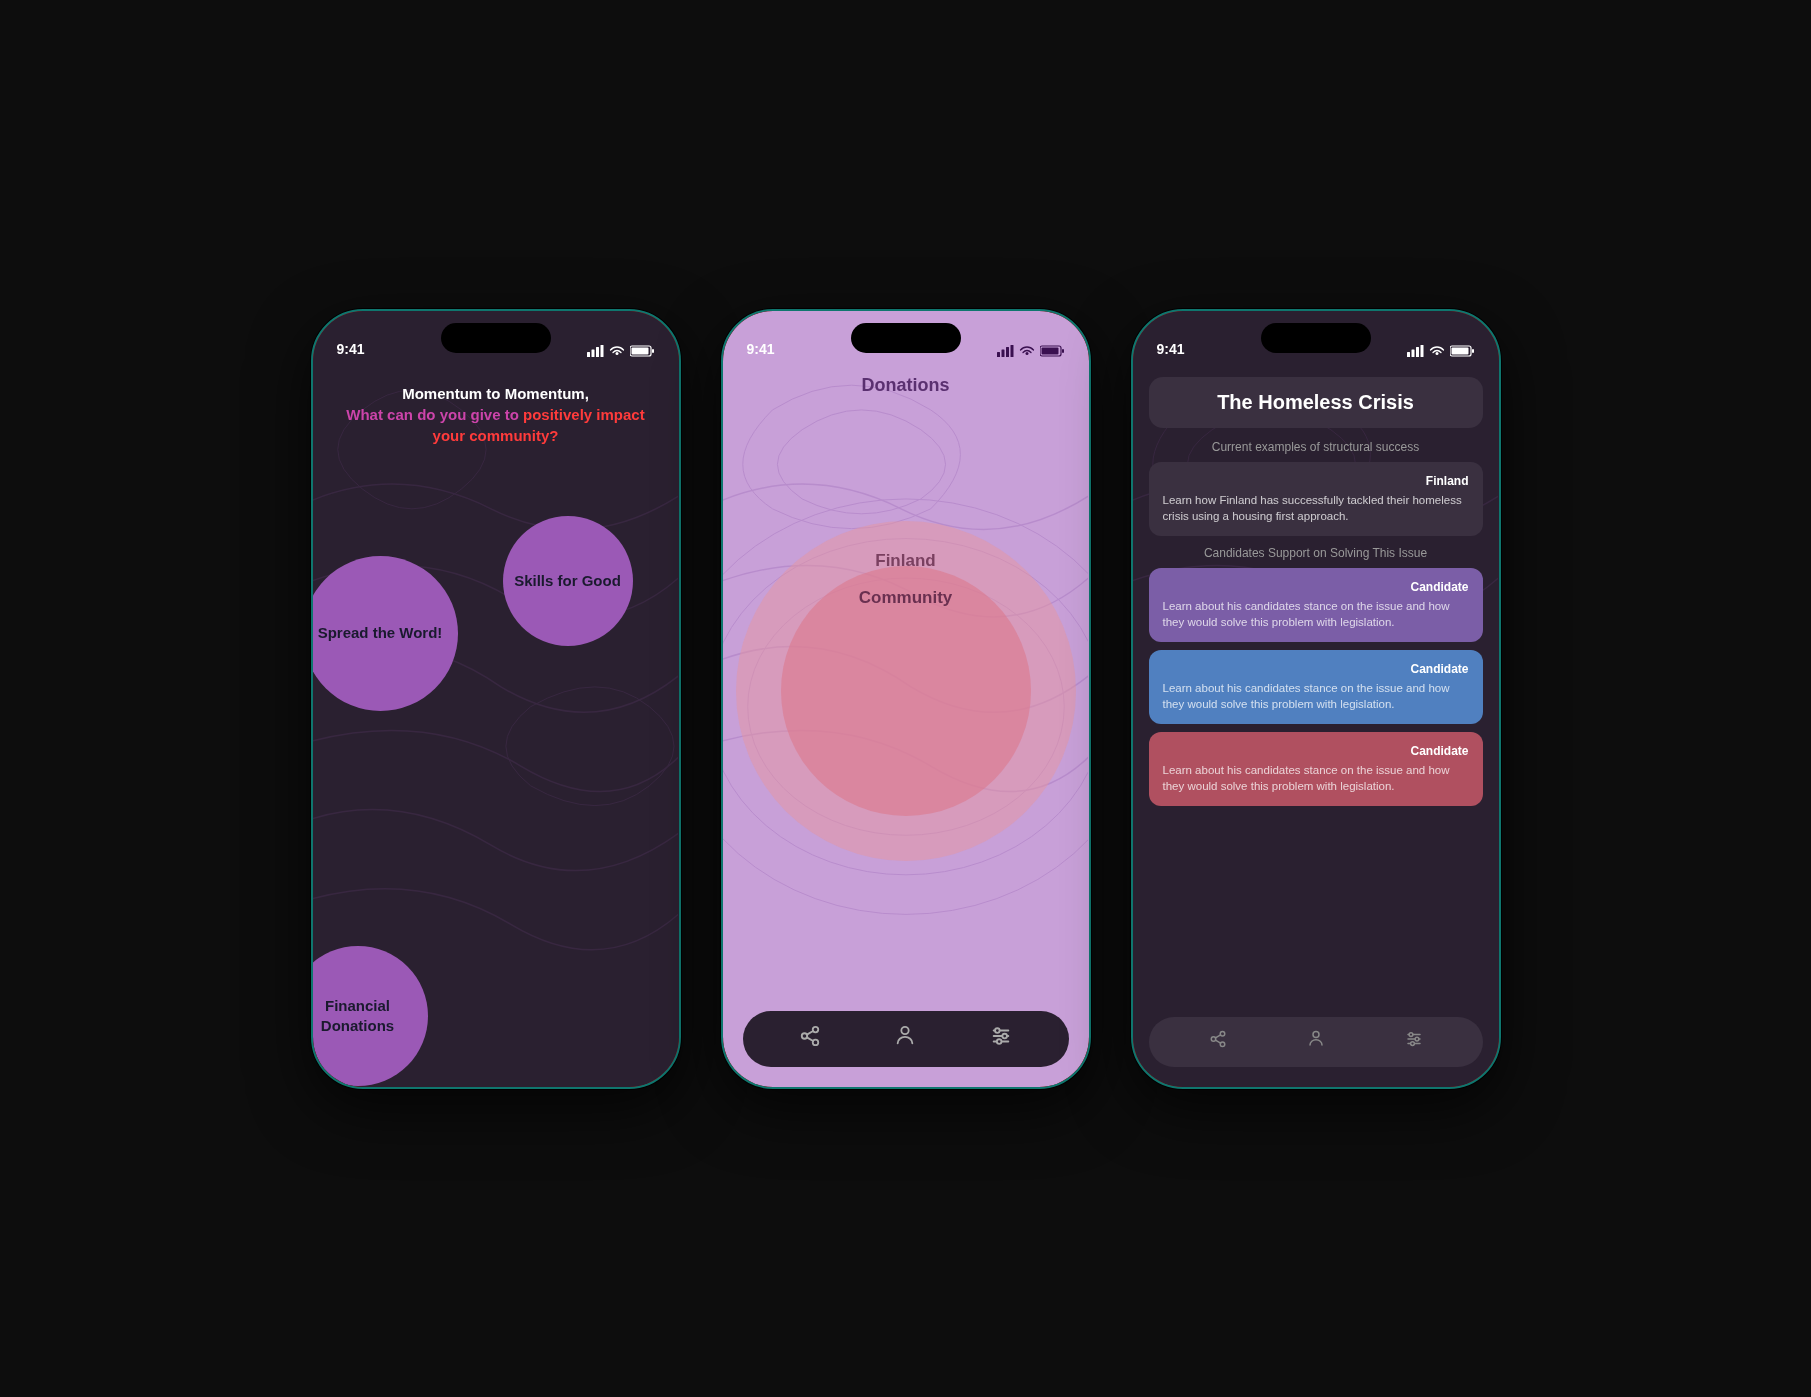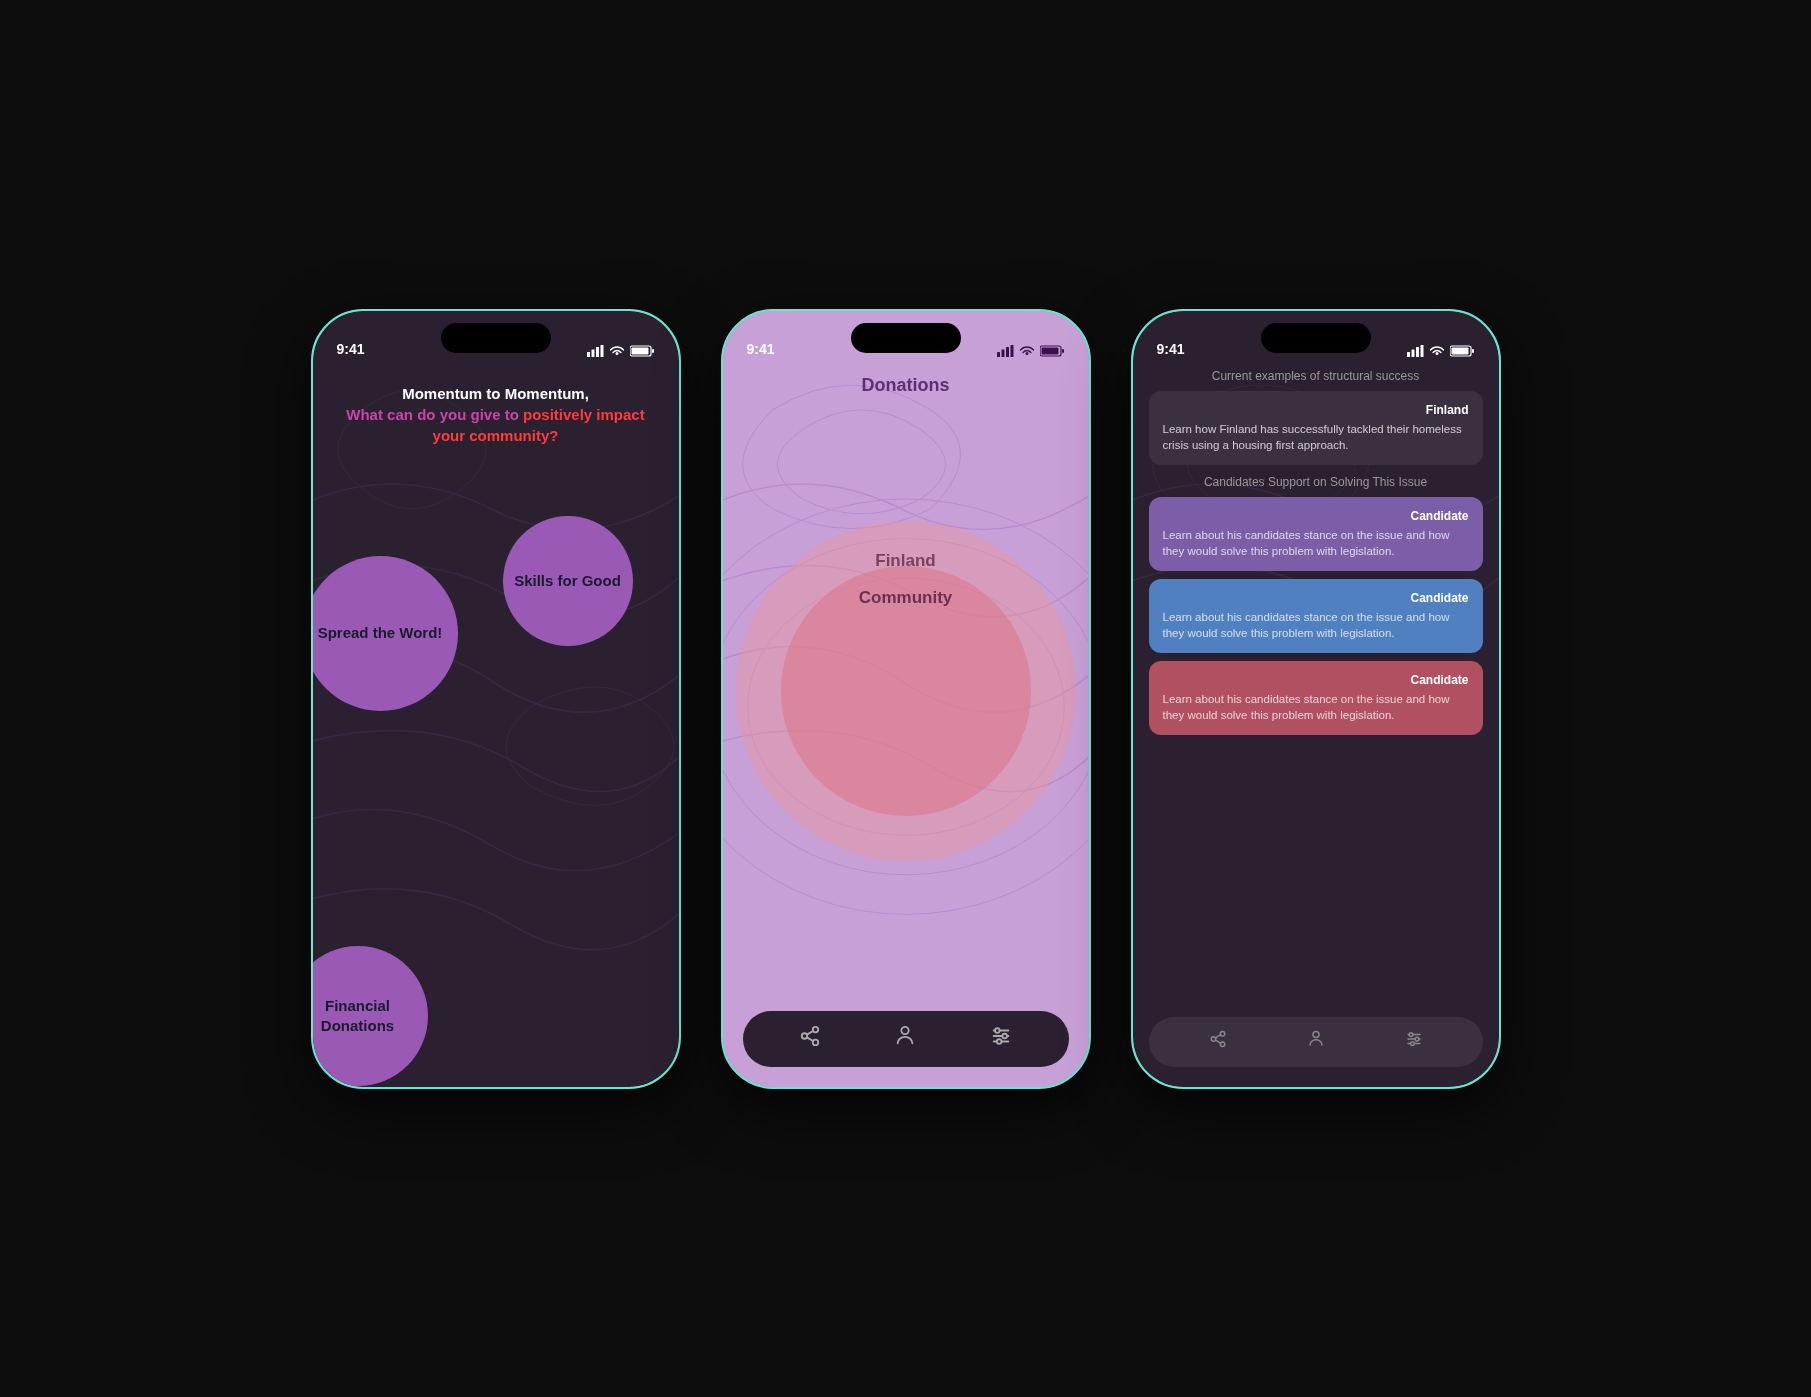--- a/index.html
+++ b/index.html
@@ -12,23 +12,23 @@
       justify-content: center;
       gap: 40px;
       font-family: -apple-system, BlinkMacSystemFont, 'SF Pro Display', 'Helvetica Neue', Arial, sans-serif;
       overflow: hidden;
     }
 
     
     .phone {
       width: 370px;
       height: 780px;
-      background: #a3a3a3;
+      background: #7f1d1d;
       border-radius: 52px;
-      border: 2px solid #5eead4;
+      border: 2px solid #0f766e;
       position: relative;
       overflow: hidden;
       box-shadow: 0 0 0 1px #000, 0 20px 60px rgba(0,0,0,0.7);
       flex-shrink: 0;
     }
 
     
     .dynamic-island {
       position: absolute;
       top: 12px;
@@ -448,20 +448,23 @@
         </svg>
         <svg width="25" height="12" viewBox="0 0 25 12">
           <rect x="0" y="1" width="21" height="10" rx="2" stroke="#fff" stroke-width="1.2" fill="none"></rect>
           <rect x="22" y="4" width="2" height="4" rx="1" fill="#fff"></rect>
           <rect x="1.5" y="2.5" width="17" height="7" rx="1" fill="#fff"></rect>
         </svg>
       </div>
     </div>
 
     <div class="phone3-content">
+      <div class="phone3-title-card card-dark" style="margin:14px 16px 6px; background:#3a3040; border-radius:14px; padding:14px 16px; text-align:center;">
+        <h1 style="font-size:20px;font-weight:700;color:#fff;">The Homeless Crisis</h1>
+      </div>
 
       <div class="section-label">Current examples of structural success</div>
 
       <div class="card card-dark">
         <h2>Finland</h2>
         <p>Learn how Finland has successfully tackled their homeless crisis using a housing first approach.</p>
       </div>
 
       <div class="section-label">Candidates Support on Solving This Issue</div>
 

